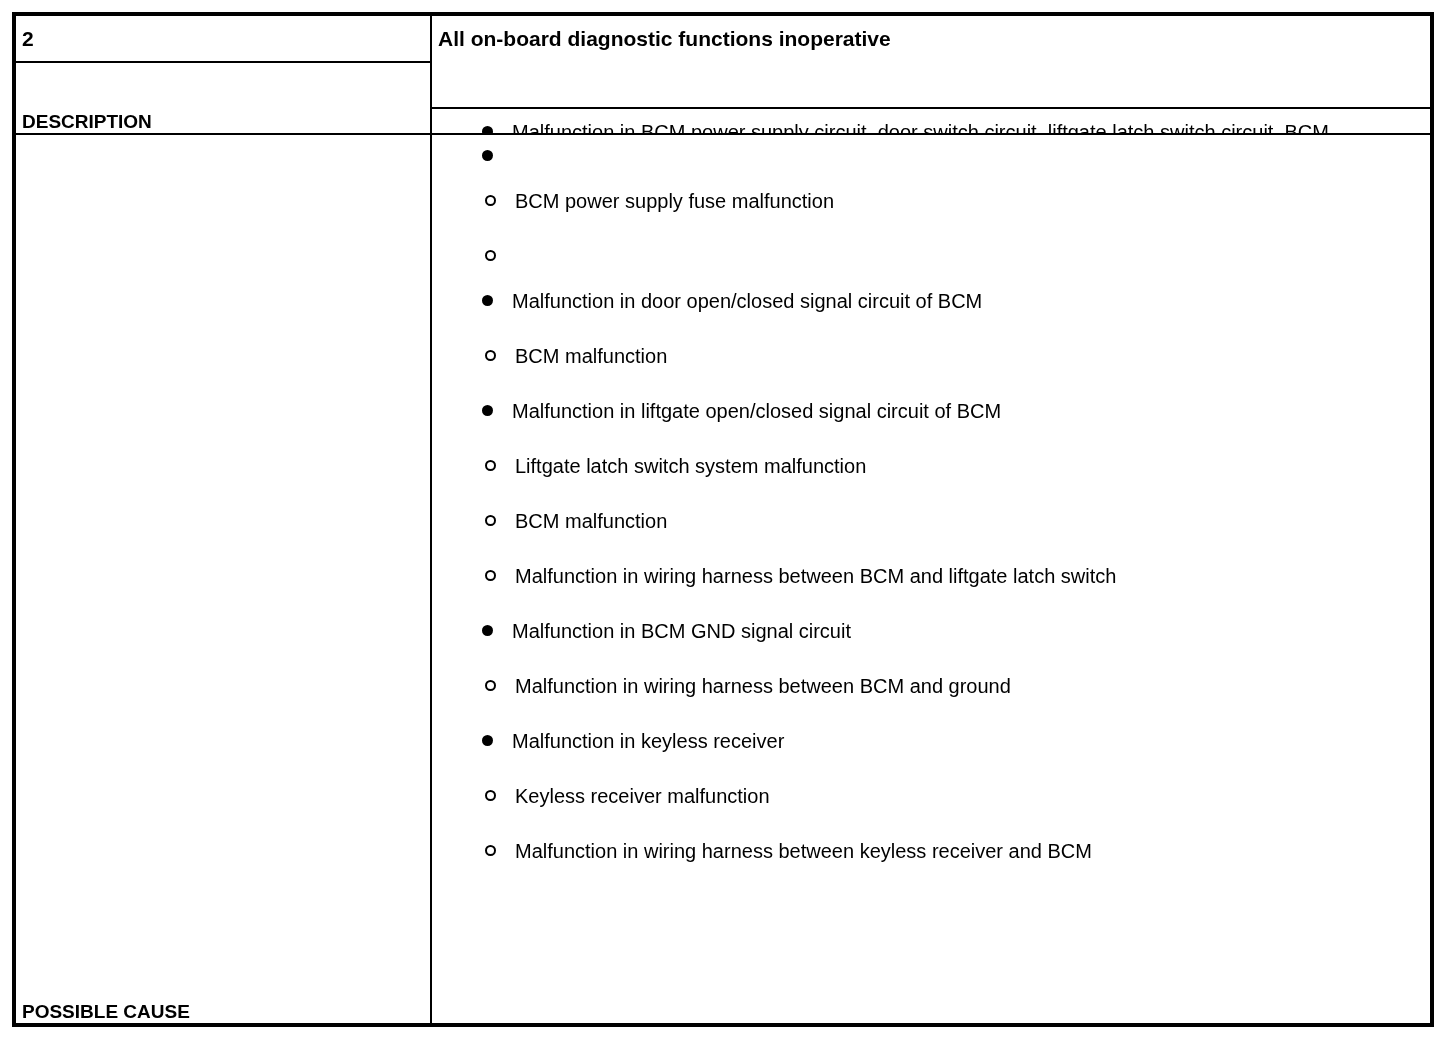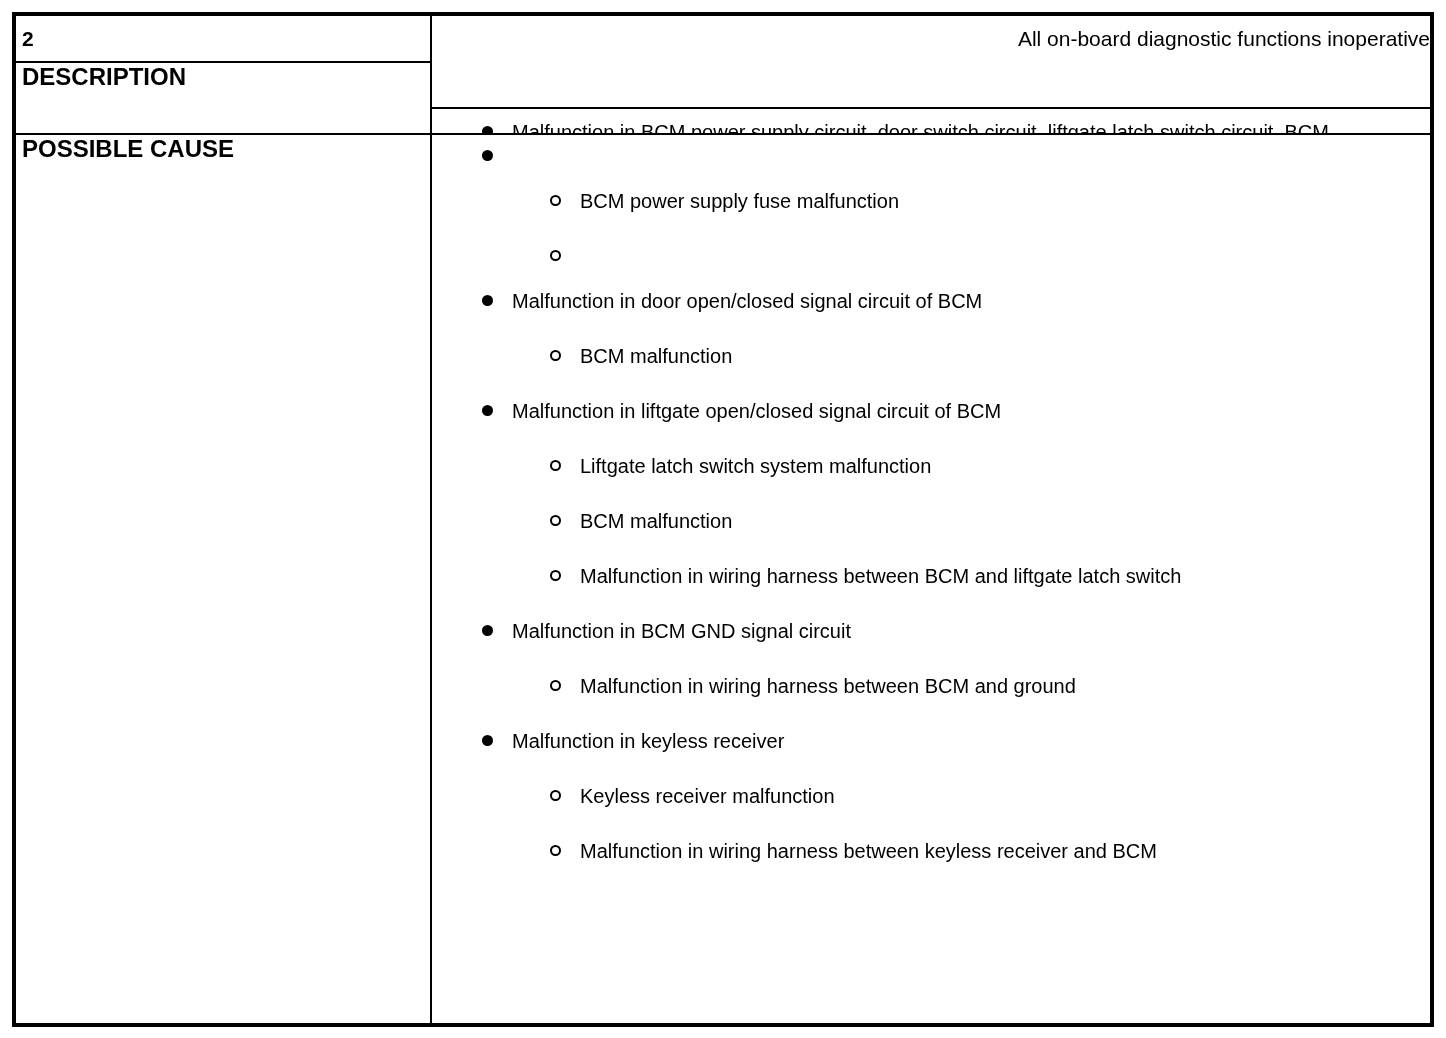--- a/index.html
+++ b/index.html
@@ -17,47 +17,47 @@
     display: grid;
     grid-template-columns: 416px 1fr;
     grid-template-rows: 45px 72px 1fr;
     background: #ffffff;
   }
   .cell { overflow: hidden; }
   .cell.left { border-right: 2px solid #000000; }
   .row2 { border-top: 2px solid #000000; }
   .row3 { border-top: 2px solid #000000; }
   .label-cell {
-    display: flex; align-items: flex-start;
+    display: flex; align-items: flex-end;
     padding-left: 6px;
-    font-weight: 700; font-size: 24px;
+    font-weight: 700; font-size: 19px;
   }
   .header-num {
     display: flex; align-items: center;
     padding-left: 6px;
     font-weight: 700; font-size: 21px;
   }
   .header-title {
     display: flex; align-items: center;
     padding-left: 6px;
-    font-weight: 400; font-size: 21px; justify-content: flex-end;
+    font-weight: 700; font-size: 21px;
   }
   .desc-cell { padding-top: 8px; margin-top: 46px; }
   .cause-cell { padding-top: 6px; }
 
   
   .li {
     display: flex;
     align-items: flex-start;
     font-size: 20px;
     line-height: 30px;
     margin-bottom: 25px;
   }
   .l1 { padding-left: 50px; }
-  .l2 { padding-left: 118px; margin-top: 11px; }
+  .l2 { padding-left: 53px; margin-top: 11px; }
   .b1 {
     flex: 0 0 auto;
     width: 11px; height: 11px;
     margin-top: 9px; margin-right: 19px;
     background: #000000;
     border-radius: 50%;
   }
   .b2 {
     flex: 0 0 auto;
     width: 11px; height: 11px;

